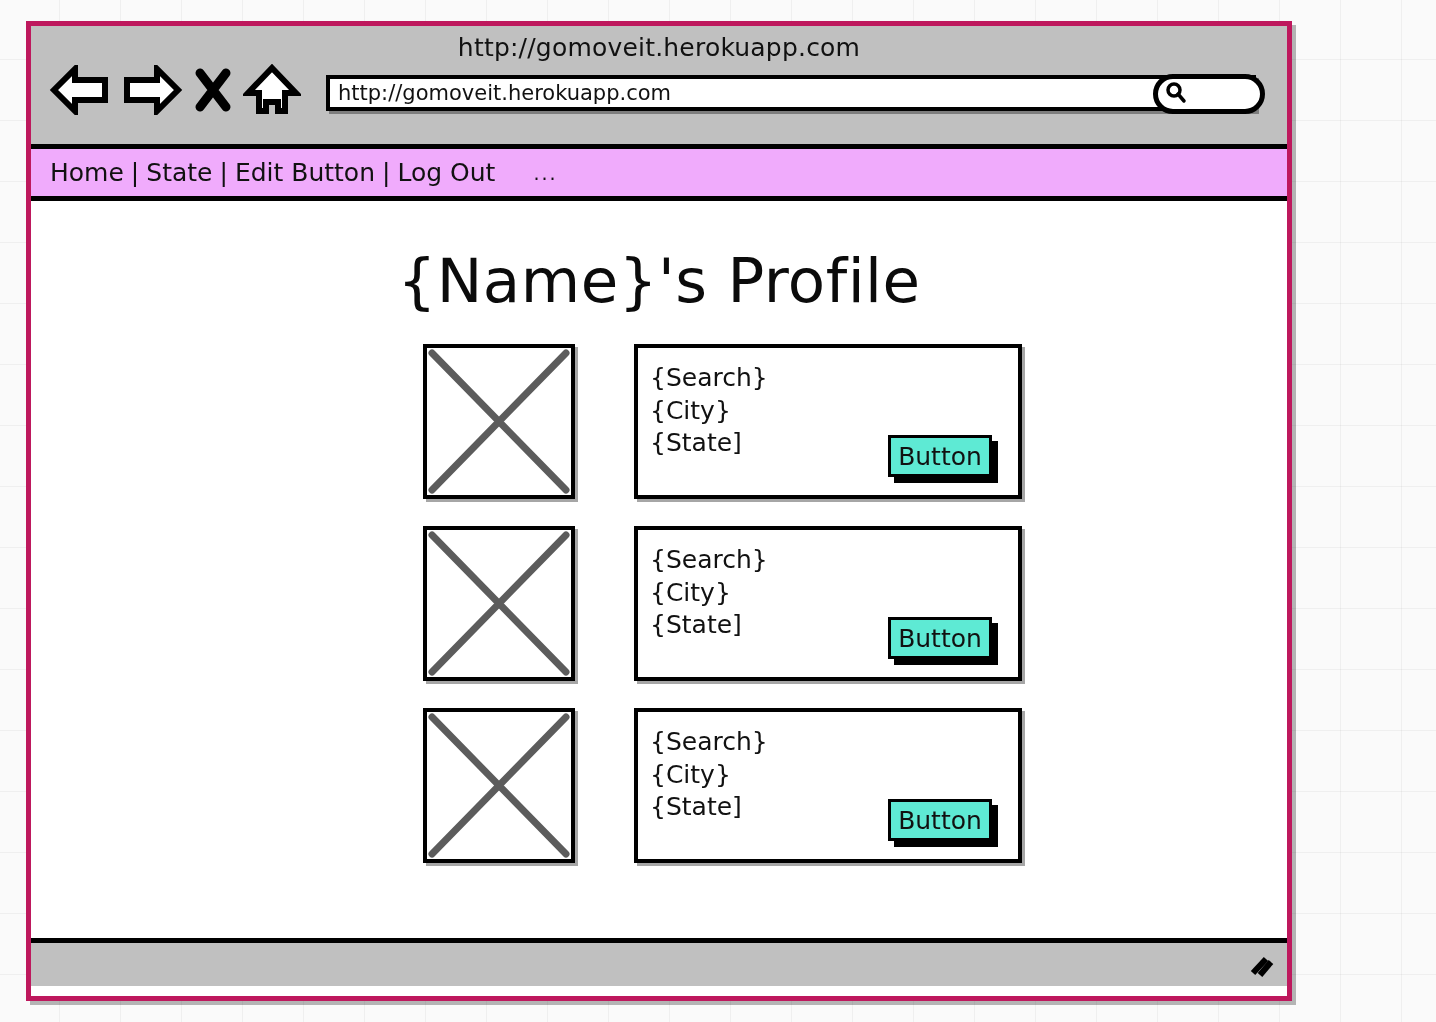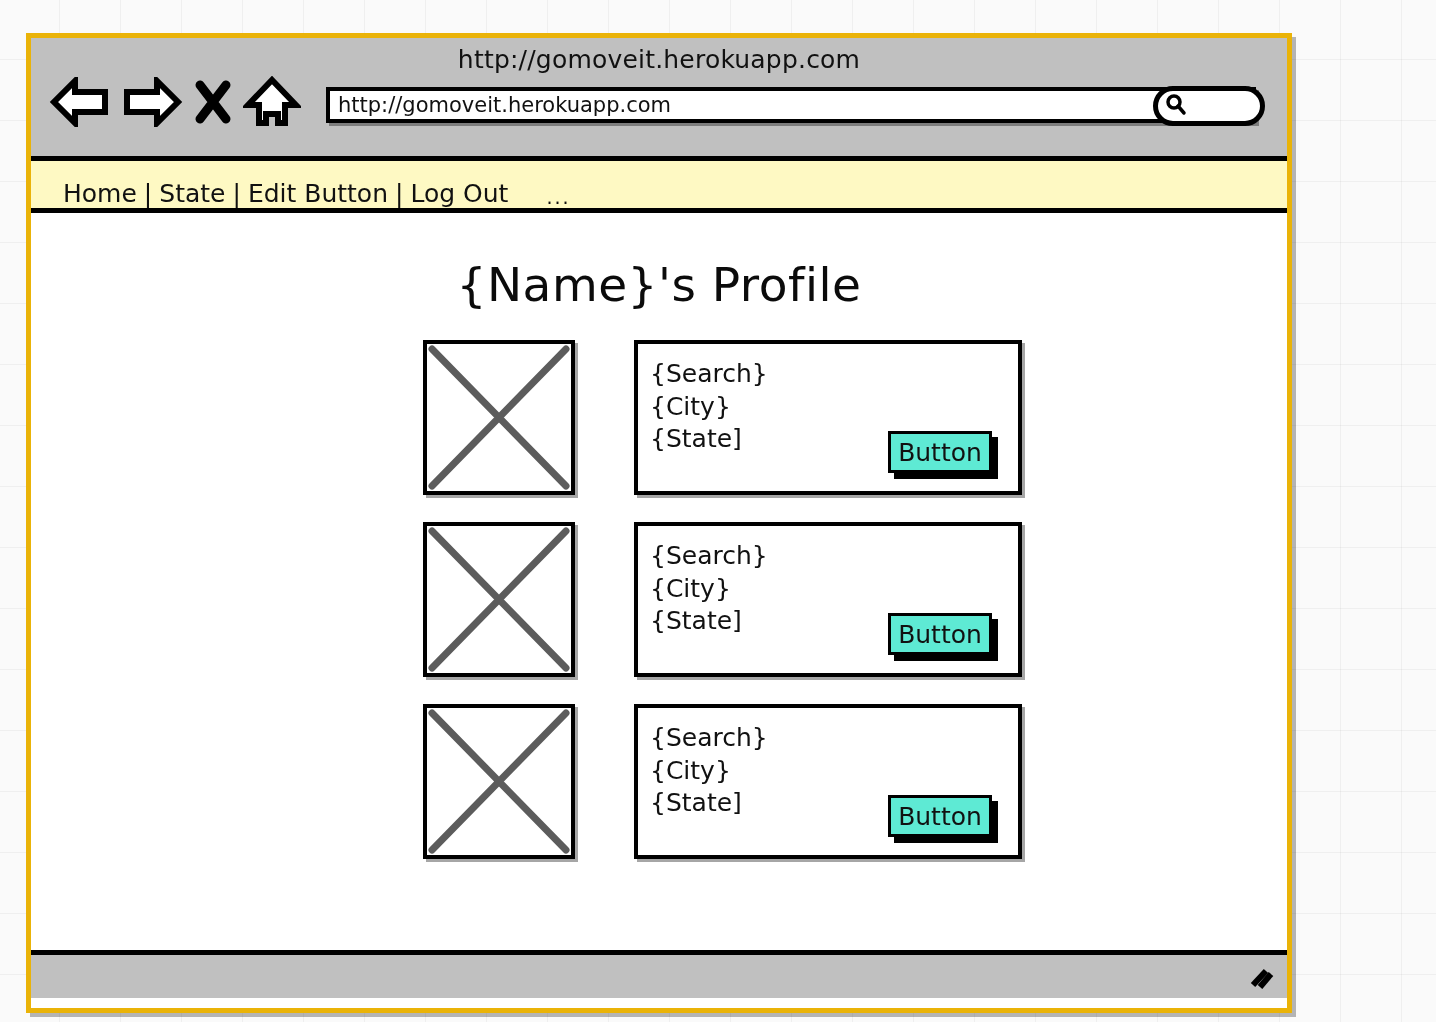--- a/index.html
+++ b/index.html
@@ -17,24 +17,24 @@
     background-size: 61px 61px;
     background-position: -2px -2px;
     font-family: "DejaVu Sans", "Liberation Sans", sans-serif;
     overflow: hidden;
   }
 
   
   .browser-window {
     position: absolute;
     left: 26px;
-    top: 33px;
+    top: 21px;
     width: 1266px;
     height: 980px;
-    border: 5px solid #eab308;
+    border: 5px solid #be185d;
     background: #ffffff;
     box-sizing: border-box;
     box-shadow: 4px 4px 0 rgba(0,0,0,0.28);
   }
 
   
   .chrome-top {
     position: relative;
     height: 123px;
     background: #c0c0c0;
@@ -96,26 +96,26 @@
     box-sizing: border-box;
     display: flex;
     align-items: center;
     padding-left: 6px;
   }
 
   
   .site-nav {
     position: relative;
     height: 52px;
-    background: #fef9c3;
+    background: #f0abfc;
     border-bottom: 5px solid #000;
     box-sizing: border-box;
     display: flex;
-    align-items: flex-end;
-    padding-left: 32px;
+    align-items: center;
+    padding-left: 19px;
   }
   .site-nav .navlink {
     font-size: 25px;
     color: #111;
     cursor: pointer;
     white-space: nowrap;
   }
   .site-nav .navsep {
     font-size: 25px;
     color: #111;
@@ -132,21 +132,21 @@
   
   .page-content {
     position: relative;
     height: 737px;
     background: #ffffff;
     overflow: hidden;
   }
 
   .page-title {
     text-align: center;
-    font-size: 47px;
+    font-size: 61px;
     color: #0b0b0b;
     margin-top: 44px;
     letter-spacing: 0.5px;
   }
 
   .card-list {
     margin-top: 28px;
     display: flex;
     flex-direction: column;
     gap: 27px;

